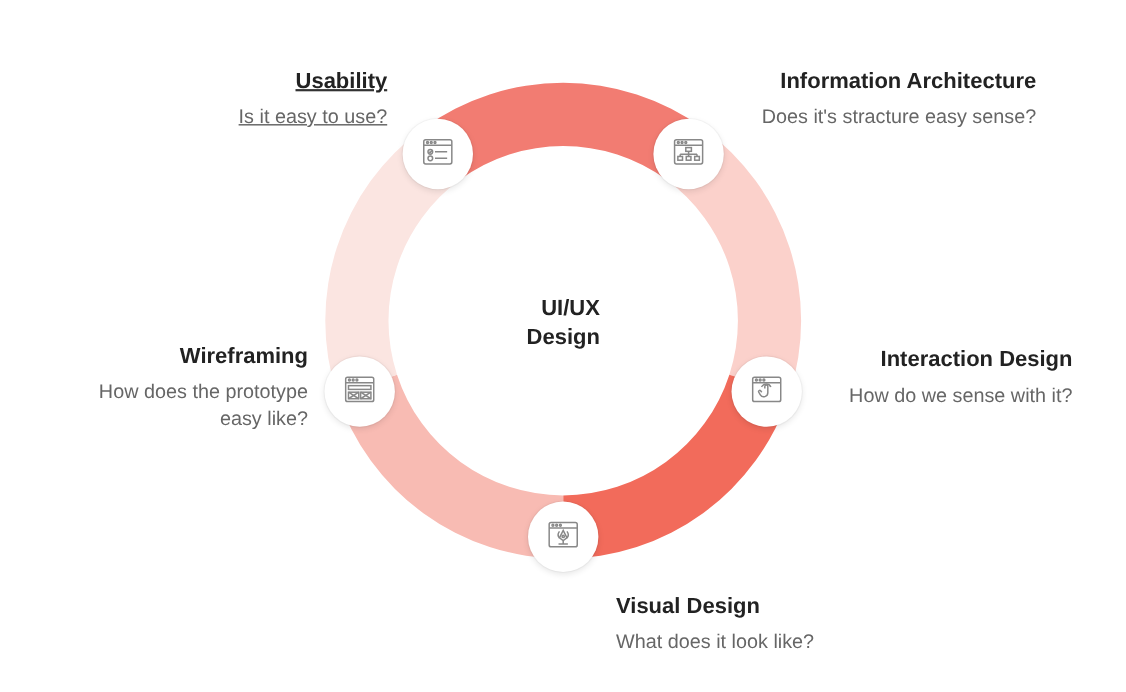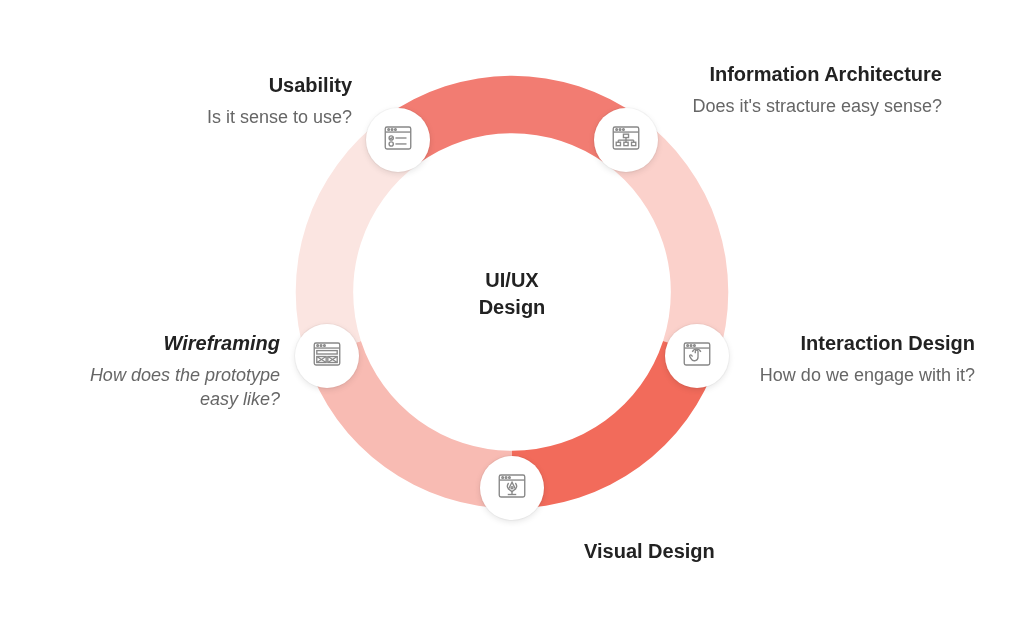--- a/index.html
+++ b/index.html
@@ -1,19 +1,19 @@
 <!DOCTYPE html>
 <html><head>
 <meta charset="utf-8">
 <style>
   * { box-sizing: border-box; margin: 0; padding: 0; }
   html, body { width: 1024px; height: 629px; font-family: -apple-system, BlinkMacSystemFont, "Segoe UI", Helvetica, Arial, sans-serif; background: #ffffff; }
   .stage { position: relative; width: 1024px; height: 629px; }
   .donut-wrap { position: absolute; left: 512px; top: 294px; transform: translate(-50%, -50%); }
-  .center-label { position: absolute; left: 512px; top: 294px; transform: translate(-50%, -50%); text-align: center; font-weight: 700; color: #222; font-size: 20px; line-height: 1.35; }
+  .center-label { position: absolute; left: 512px; top: 294px; transform: translate(-50%, -50%); text-align: right; font-weight: 700; color: #222; font-size: 20px; line-height: 1.35; }
   .node {
     position: absolute;
     width: 64px; height: 64px;
     border-radius: 50%;
     background: #ffffff;
     box-shadow: 0 2px 6px rgba(0,0,0,0.10), 0 0 0 1px rgba(0,0,0,0.03);
     display: flex; align-items: center; justify-content: center;
     transform: translate(-50%, -50%);
   }
   .node svg { width: 34px; height: 34px; stroke: #888888; stroke-width: 1.6; fill: none; }
@@ -133,37 +133,38 @@
         <rect x="8" y="23" width="11" height="7"></rect>
         <line x1="8" y1="23" x2="19" y2="30"></line>
           <line x1="19" y1="23" x2="8" y2="30"></line>
         <rect x="21" y="23" width="11" height="7"></rect>
         <line x1="21" y1="23" x2="32" y2="30"></line>
           <line x1="32" y1="23" x2="21" y2="30"></line>
       </svg>
     </span>
   </div>
 
-  <div class="label label-left" style="left:120px; top:74px; width:232px;">
+  <div class="label label-left" style="left:120px; top:63px; width:232px;text-decoration:underline;">
     <div class="title">Usability</div>
-    <div class="desc">Is it sense to use?</div>
+    <div class="desc">Is it easy to use?</div>
   </div>
 
   <div class="label label-right" style="left:682px; top:63px; width:260px;">
     <div class="title">Information Architecture</div>
     <div class="desc">Does it's stracture easy sense?</div>
   </div>
 
-  <div class="label label-right" style="left:755px; top:332px; width:220px;">
+  <div class="label label-right" style="left:755px; top:316px; width:220px;">
     <div class="title">Interaction Design</div>
-    <div class="desc">How do we engage with it?</div>
+    <div class="desc">How do we sense with it?</div>
   </div>
 
-  <div class="label label-bottom" style="left:560px; top:540px; width:260px;margin-left:24px;">
+  <div class="label label-bottom" style="left:560px; top:540px; width:260px;">
     <div class="title">Visual Design</div>
+    <div class="desc">What does it look like?</div>
   </div>
 
-  <div class="label label-left" style="left:70px; top:332px; width:210px;font-style:italic;">
+  <div class="label label-left" style="left:70px; top:313px; width:210px;">
     <div class="title">Wireframing</div>
     <div class="desc">How does the prototype easy like?</div>
   </div>
 
 </div>
 
 </body></html>

